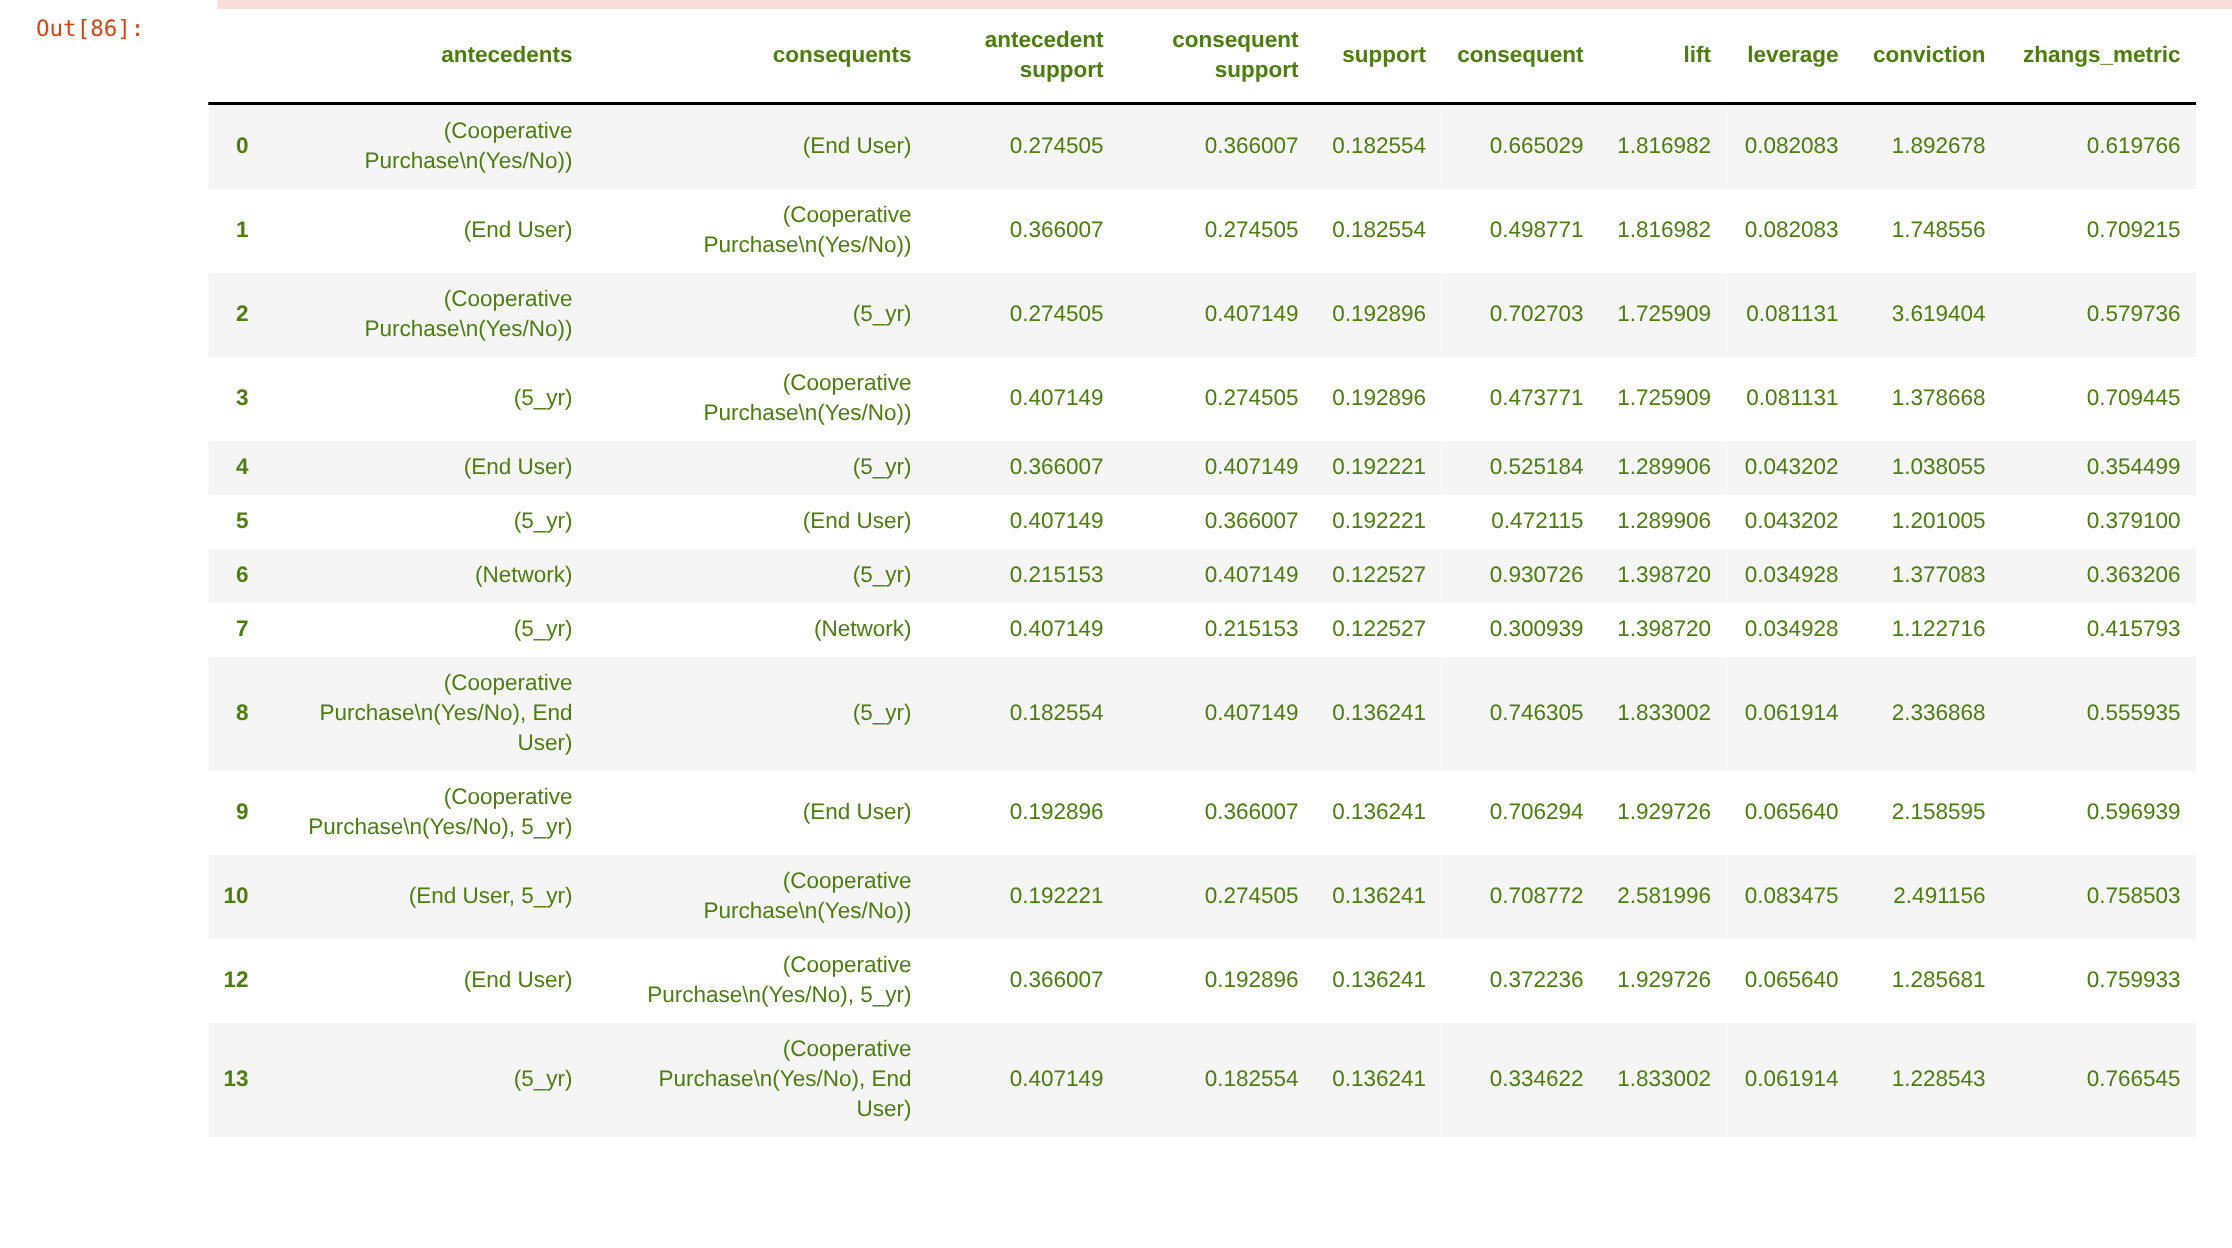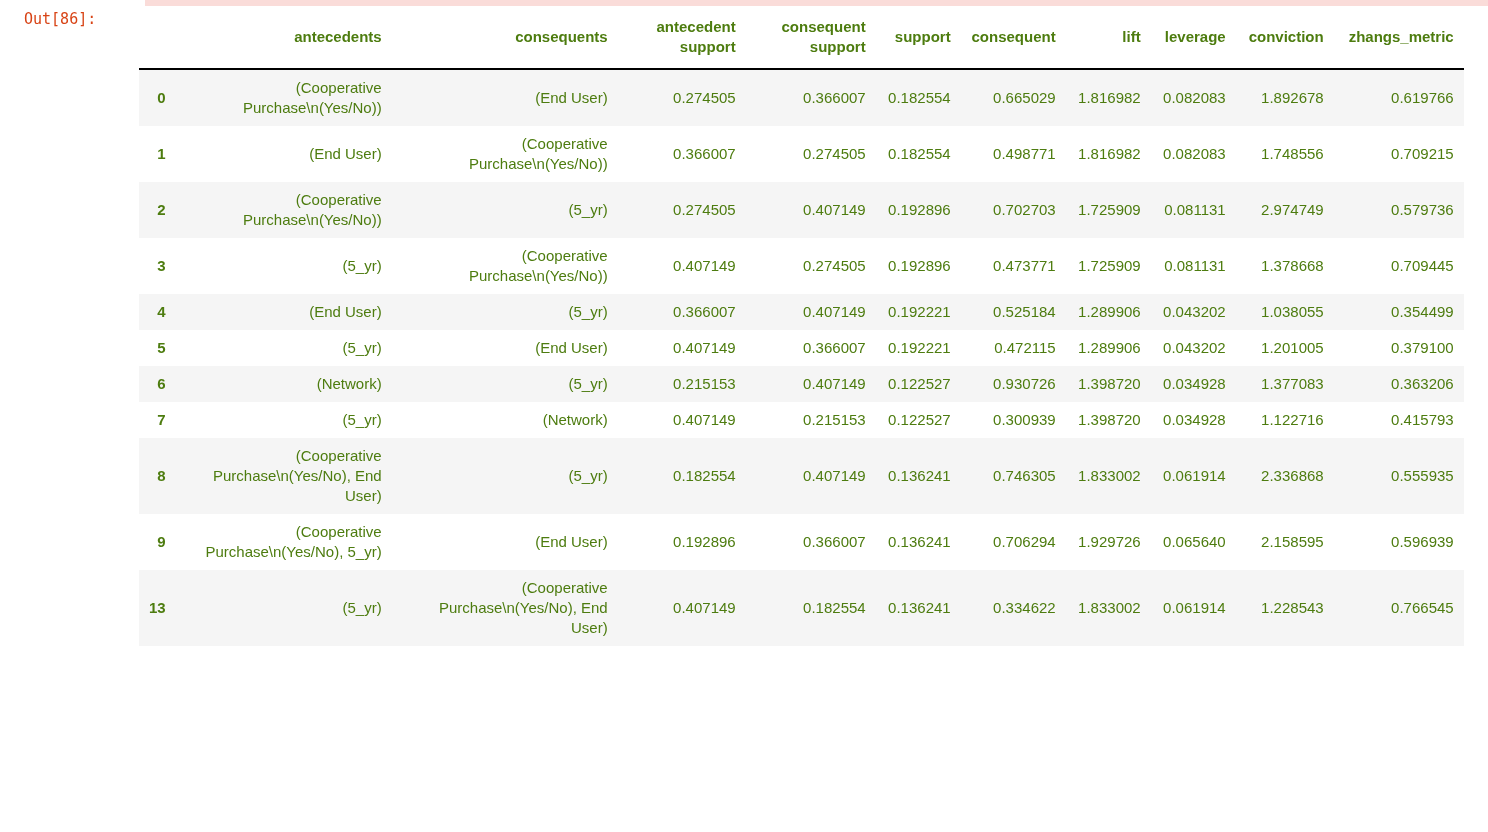--- a/index.html
+++ b/index.html
@@ -140,21 +140,21 @@
           <th>2</th>
           <td class="cell-text">(Cooperative
 Purchase\n(Yes/No))</td>
           <td class="cell-text">(5_yr)</td>
           <td>0.274505</td>
           <td>0.407149</td>
           <td>0.192896</td>
           <td>0.702703</td>
           <td>1.725909</td>
           <td>0.081131</td>
-          <td>2.974749</td>
+          <td>3.619404</td>
           <td>0.579736</td>
         </tr>
         <tr>
           <th>3</th>
           <td class="cell-text">(5_yr)</td>
           <td class="cell-text">(Cooperative
 Purchase\n(Yes/No))</td>
           <td>0.407149</td>
           <td>0.274505</td>
           <td>0.192896</td>
@@ -239,20 +239,48 @@
           <td>0.192896</td>
           <td>0.366007</td>
           <td>0.136241</td>
           <td>0.706294</td>
           <td>1.929726</td>
           <td>0.065640</td>
           <td>2.158595</td>
           <td>0.596939</td>
         </tr>
         <tr>
+          <th>10</th>
+          <td class="cell-text">(End User, 5_yr)</td>
+          <td class="cell-text">(Cooperative
+Purchase\n(Yes/No))</td>
+          <td>0.192221</td>
+          <td>0.274505</td>
+          <td>0.136241</td>
+          <td>0.708772</td>
+          <td>2.581996</td>
+          <td>0.083475</td>
+          <td>2.491156</td>
+          <td>0.758503</td>
+        </tr>
+        <tr>
+          <th>12</th>
+          <td class="cell-text">(End User)</td>
+          <td class="cell-text">(Cooperative
+Purchase\n(Yes/No), 5_yr)</td>
+          <td>0.366007</td>
+          <td>0.192896</td>
+          <td>0.136241</td>
+          <td>0.372236</td>
+          <td>1.929726</td>
+          <td>0.065640</td>
+          <td>1.285681</td>
+          <td>0.759933</td>
+        </tr>
+        <tr>
           <th>13</th>
           <td class="cell-text">(5_yr)</td>
           <td class="cell-text">(Cooperative
 Purchase\n(Yes/No), End
 User)</td>
           <td>0.407149</td>
           <td>0.182554</td>
           <td>0.136241</td>
           <td>0.334622</td>
           <td>1.833002</td>

